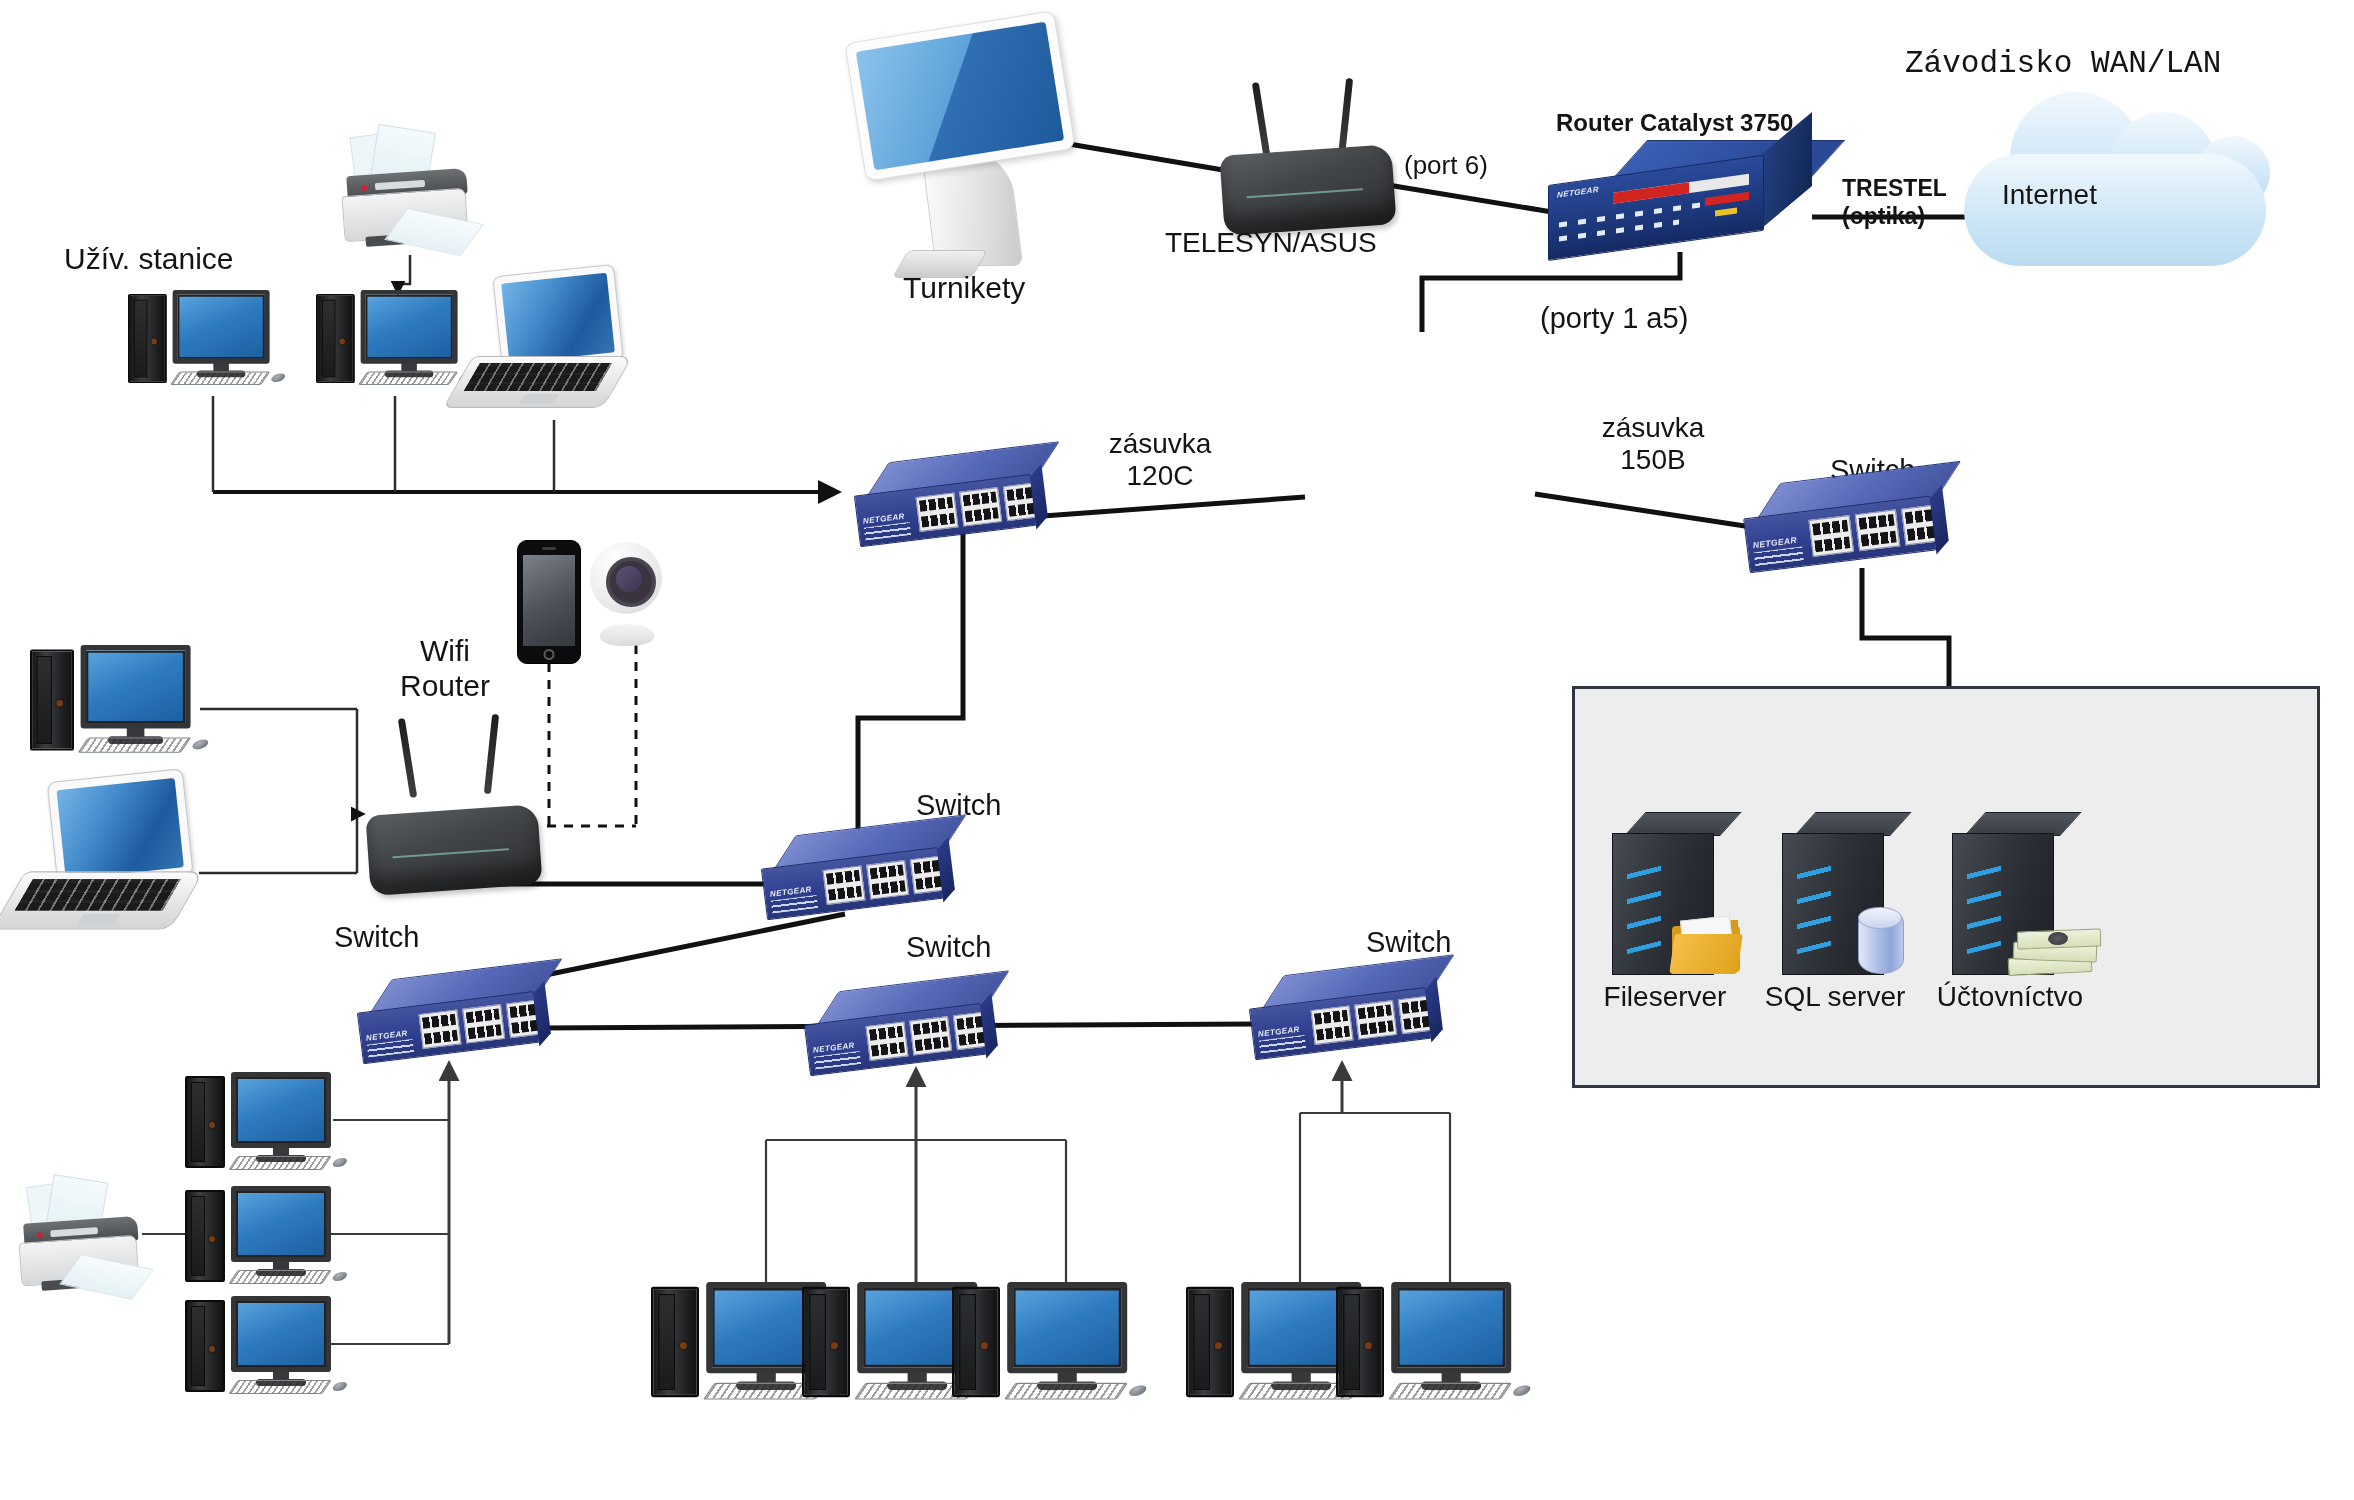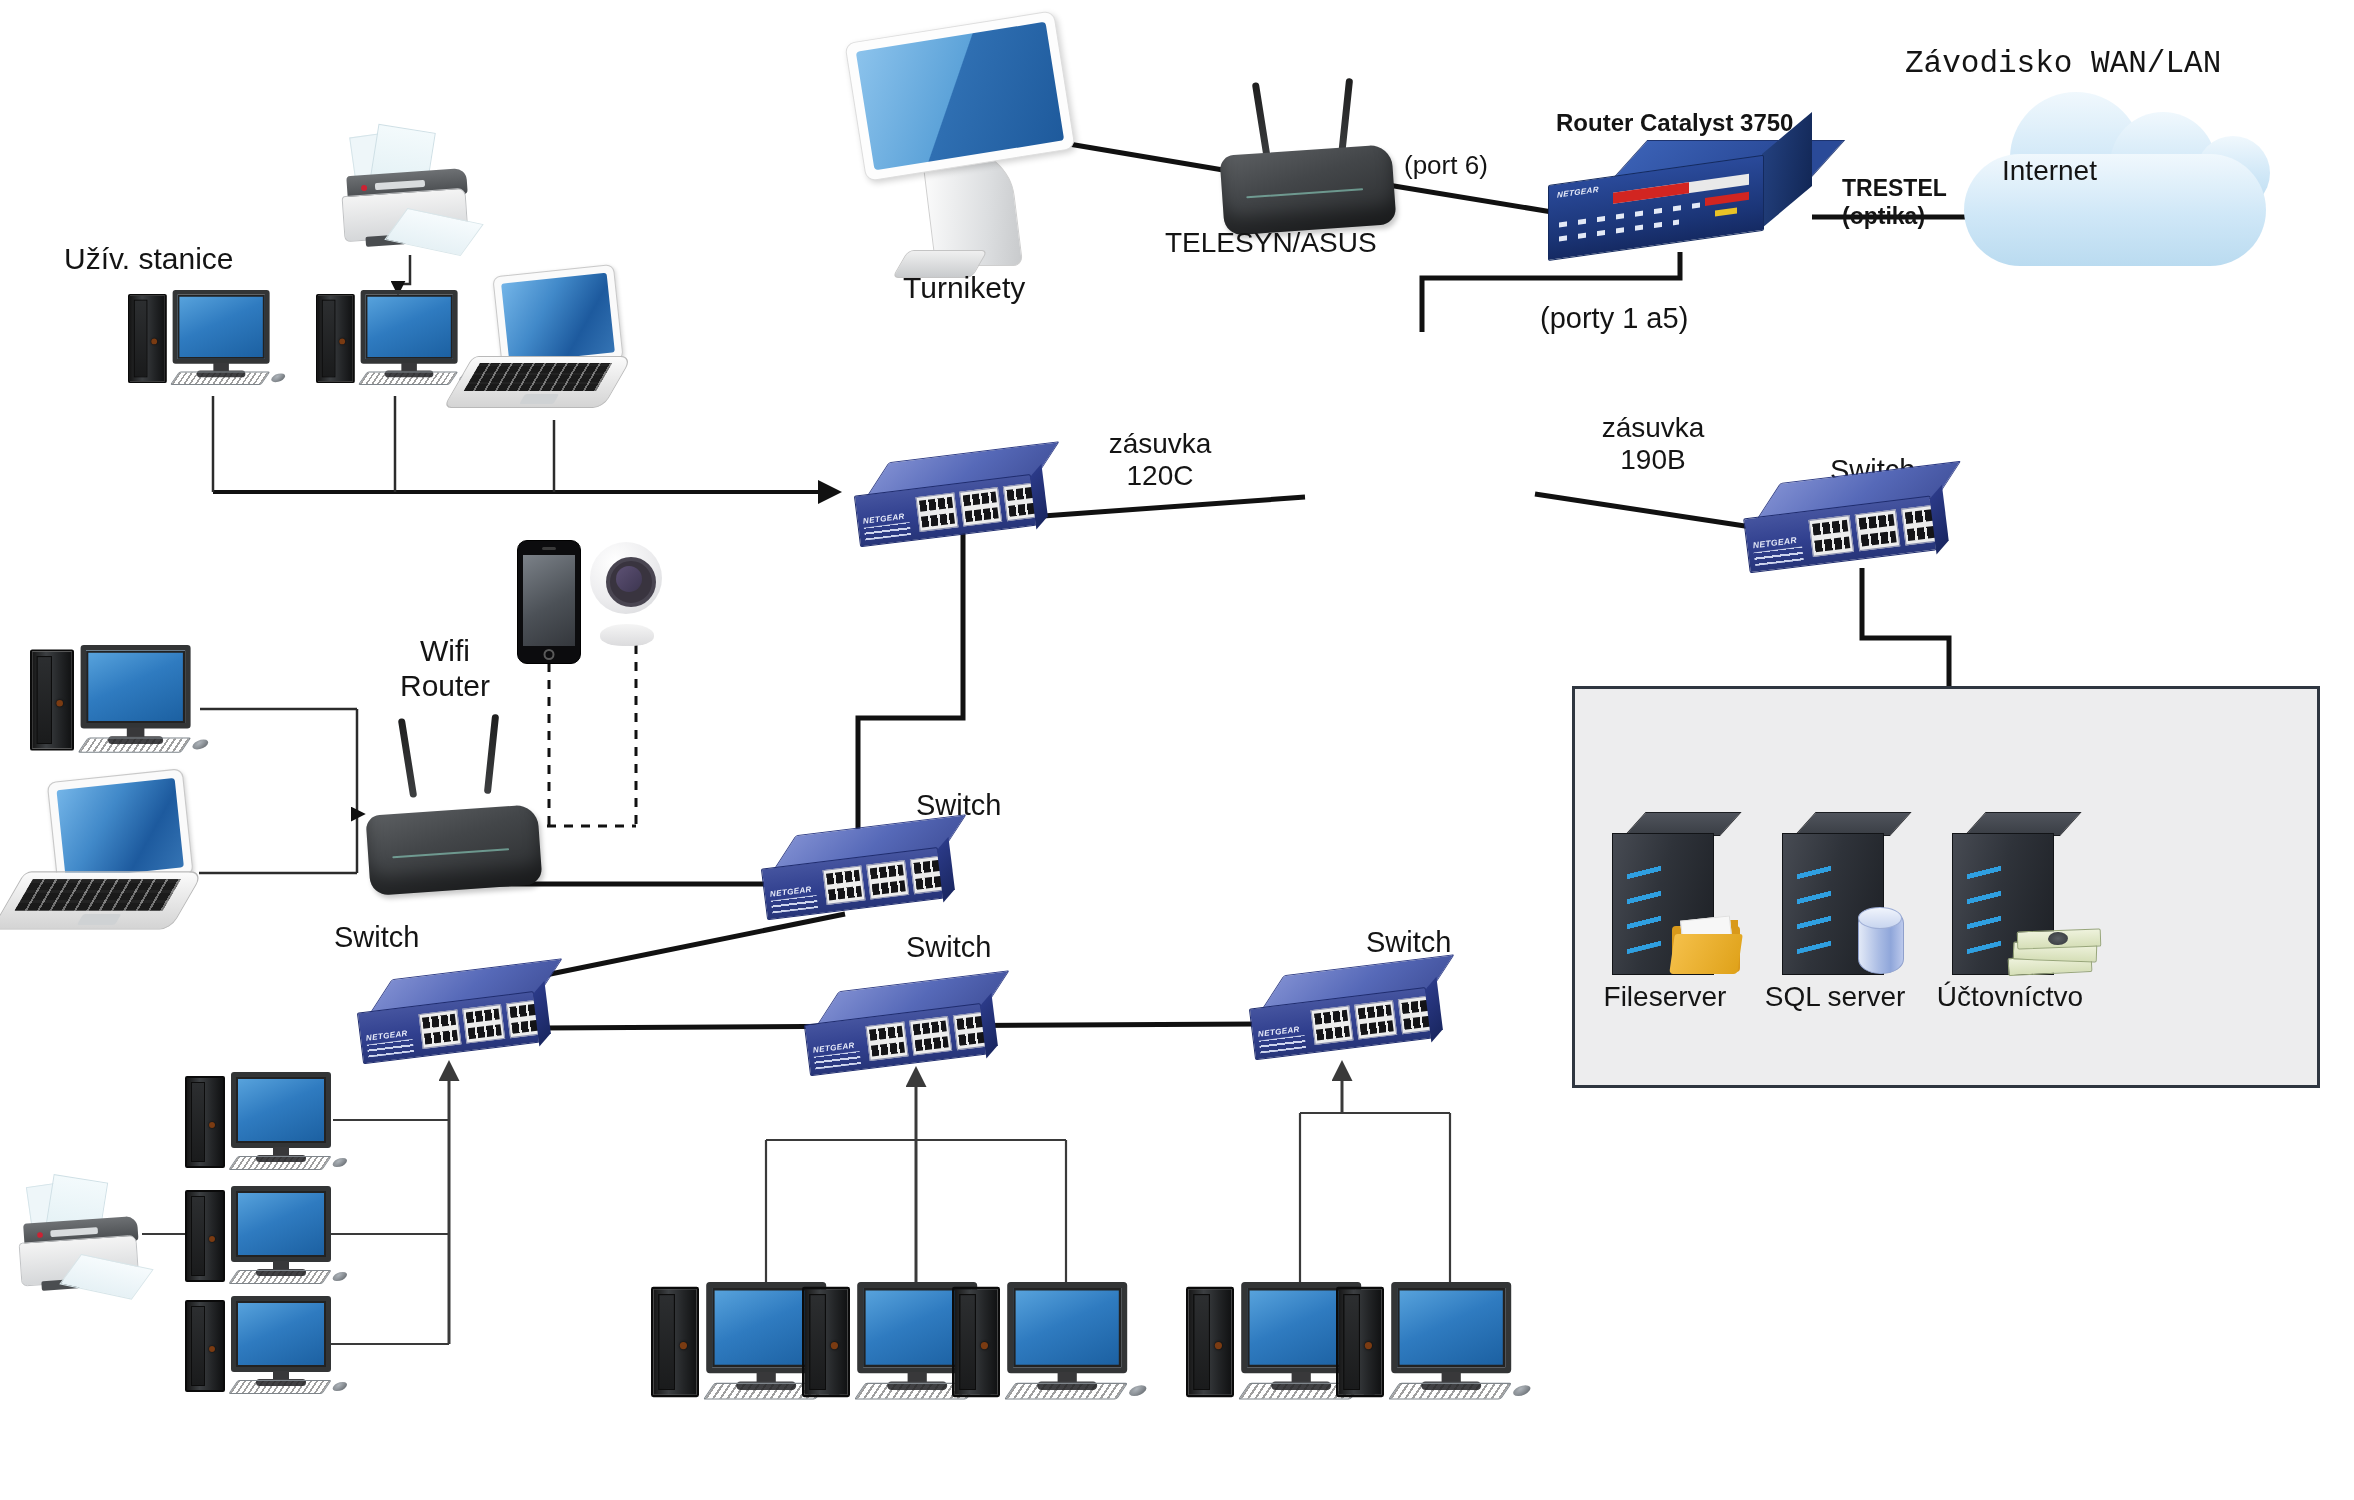--- a/index.html
+++ b/index.html
@@ -283,31 +283,31 @@
   <span class="lbl bold" style="left:1842px;top:176px;font-size:23px">TRESTEL</span>
   <span class="lbl bold" style="left:1842px;top:204px;font-size:23px">(optika)</span>
 
   <span class="lbl serif" style="left:1905px;top:48px;font-size:31px">Závodisko WAN/LAN</span>
   <div class="cloud">
     <i class="c2"></i>
       <i class="c3"></i>
       <i class="c4"></i>
       <i class="c1"></i>
   </div>
-  <span class="lbl" style="left:2002px;top:156px;font-size:28px">Internet</span>
+  <span class="lbl" style="left:2002px;top:180px;font-size:28px">Internet</span>
 
   <span class="lbl" style="left:1540px;top:303px;font-size:29px">(porty 1 a5)</span>
 
   <div class="lbl2" style="left:1090px;top:428px;width:140px;font-size:28px">
     <span>zásuvka</span>
     <span>120C</span>
   </div>
   <div class="lbl2" style="left:1588px;top:412px;width:130px;font-size:28px">
     <span>zásuvka</span>
-    <span>190B</span>
+    <span>150B</span>
   </div>
 
   <div class="switch" style="left:855px;top:455px">
     <i class="sw-top"></i>
     <div class="sw-front">
         <div class="sw-info">
           <span class="sw-brand">NETGEAR</span>
           <i class="sw-lines"></i>
         </div>
         <i class="pg"></i>

